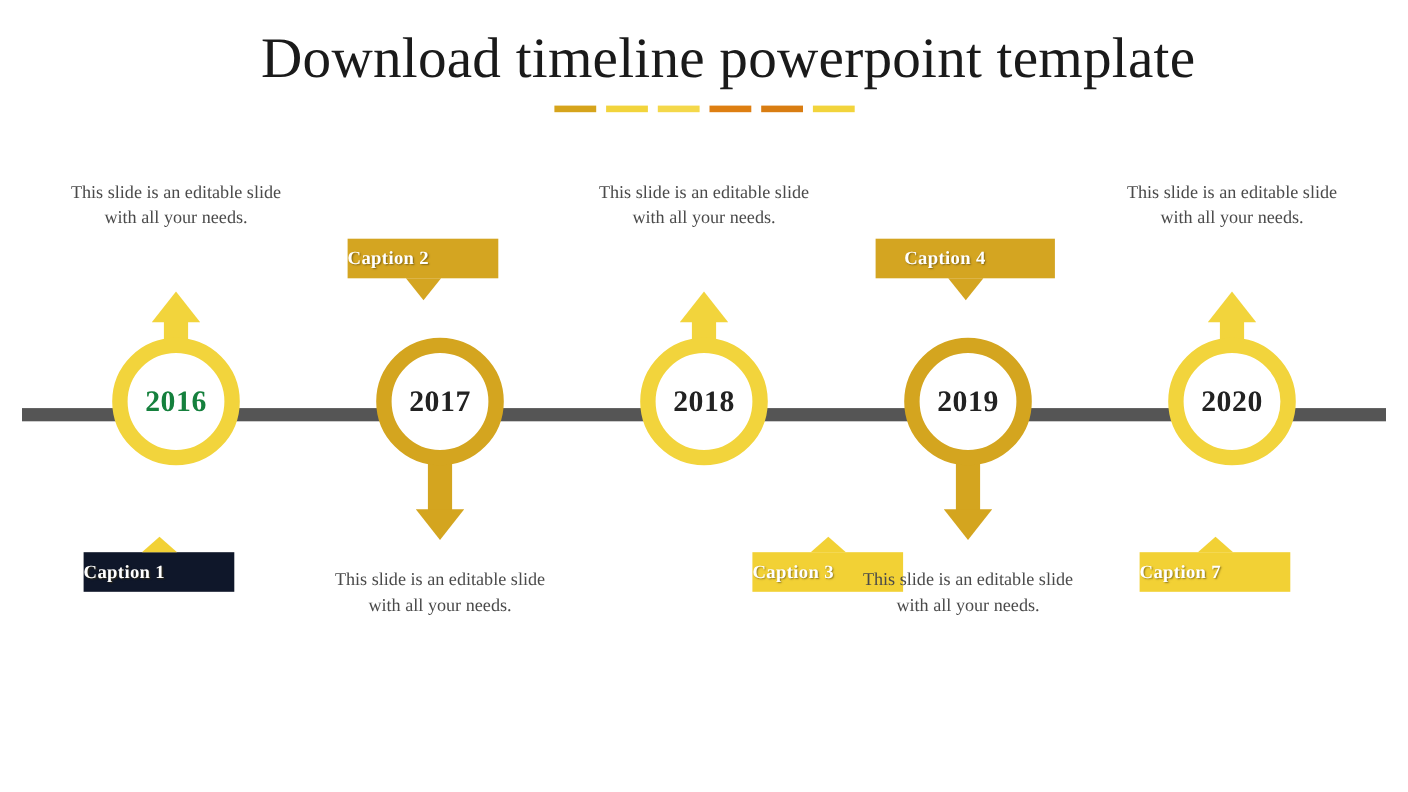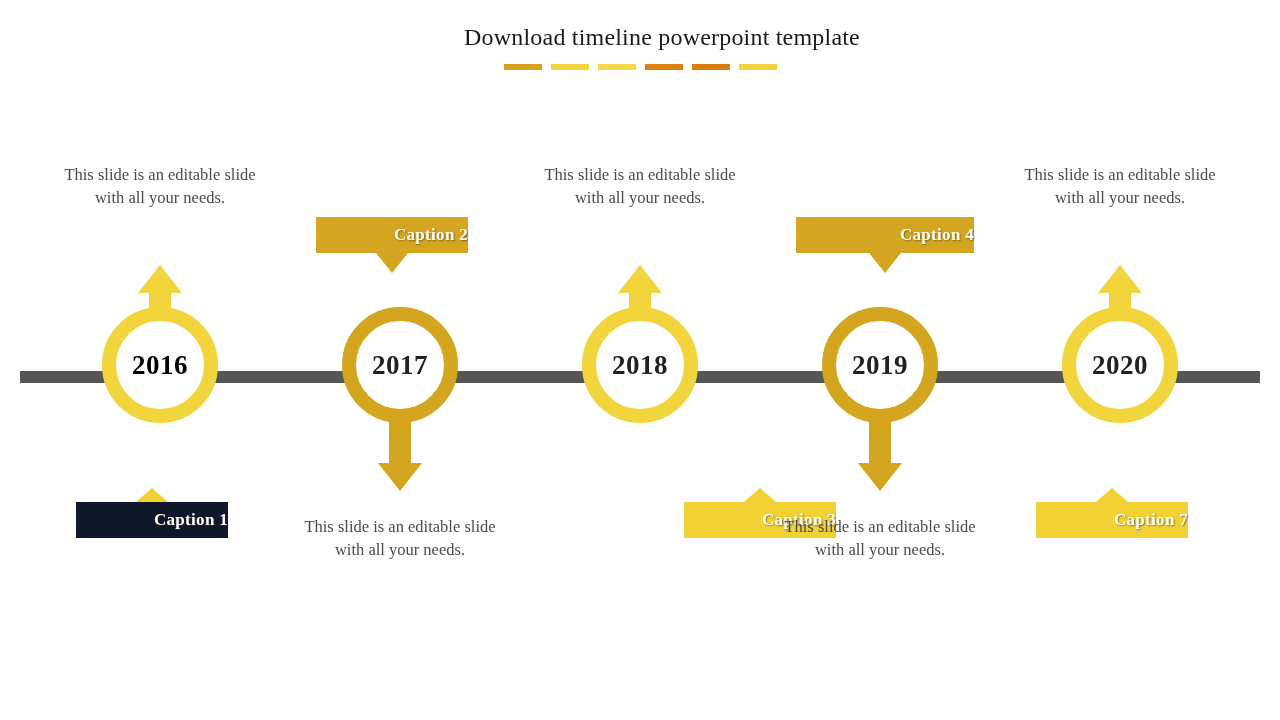--- a/index.html
+++ b/index.html
@@ -24,21 +24,21 @@
   
   #title-block {
     position: absolute;
     left: 0;
     top: 24px;
     width: 1280px;
     text-align: center;
   }
   #slide-title {
     font-family: "Liberation Serif", "DejaVu Serif", serif;
-    font-size: 24px;
+    font-size: 52px;
     font-weight: 400;
     color: #1a1a1a;
     letter-spacing: 0.2px;
     line-height: 1.15;
     white-space: nowrap;
     padding-left: 44px;
   }
   #title-underline {
     margin-top: 12px;
     display: flex;
@@ -122,26 +122,26 @@
     font-size: 27px;
     font-weight: 700;
     color: #222222;
     letter-spacing: 0.5px;
   }
 
   
   .caption {
     position: absolute;
     left: 50%;
-    width: 152px;
+    width: 137px;
     margin-left: -84px;
     height: 36px;
     display: flex;
     align-items: center;
-    justify-content: flex-end;
+    justify-content: flex-start;
   }
   .caption .cap-text {
     font-family: "Liberation Serif", "DejaVu Serif", serif;
     font-size: 17px;
     font-weight: 700;
     color: #ffffff;
     text-shadow: 1px 1px 1.5px rgba(70,55,10,0.55);
     letter-spacing: 0.3px;
     white-space: nowrap;
   }
@@ -195,21 +195,21 @@
 
   <div id="timeline-axis" style="background: rgb(85, 85, 85);"></div>
 
   <div id="nodes-layer">
       <div class="node" style="left: 40px;">
         <div class="arrow up">
           <div class="stem" style="background: rgb(242, 212, 60);"></div>
           <div class="head" style="border-bottom: 28px solid rgb(242, 212, 60);"></div>
         </div>
         <div class="ring" style="border-color: rgb(242, 212, 60);">
-          <span class="year" style="color: #000000;">2016</span>
+          <span class="year" style="color: #15803d;">2016</span>
         </div>
         <div class="caption below" style="background: #0f172a;">
           <div class="pointer" style="border-bottom-color: rgb(242, 209, 53);"></div>
           <span class="cap-text">Caption  1</span>
         </div>
         <div class="body-text top" style="color: rgb(74, 74, 74);">This slide is an editable slide with all your needs.</div>
       </div>
       <div class="node" style="left: 280px;">
         <div class="arrow down">
           <div class="stem" style="background: rgb(212, 165, 31);"></div>

